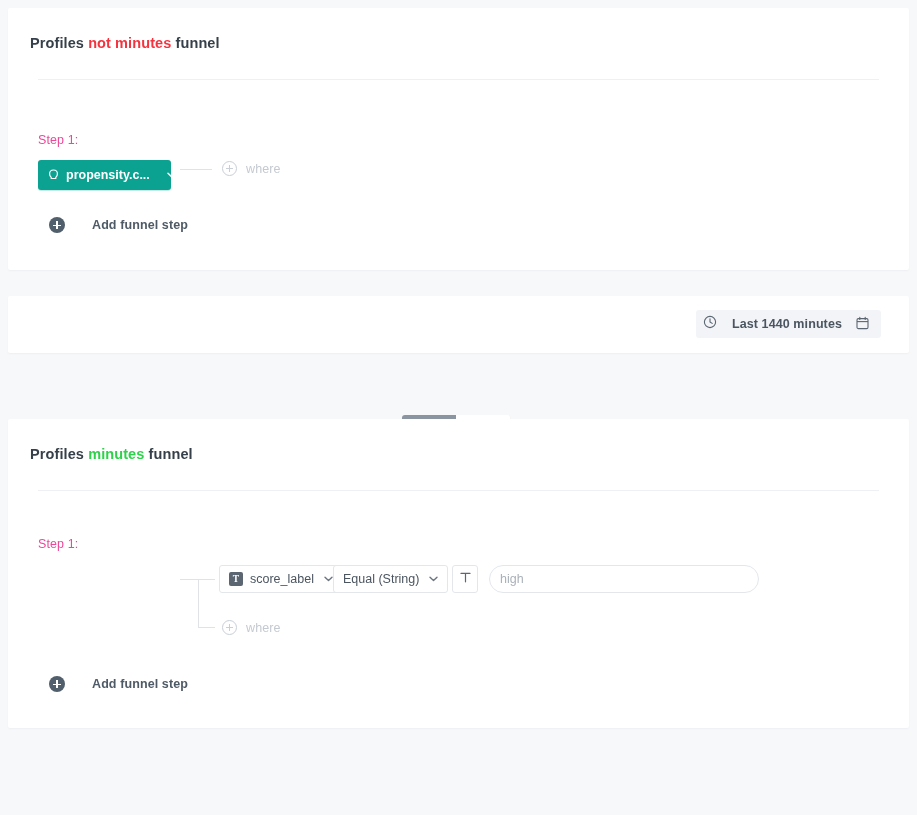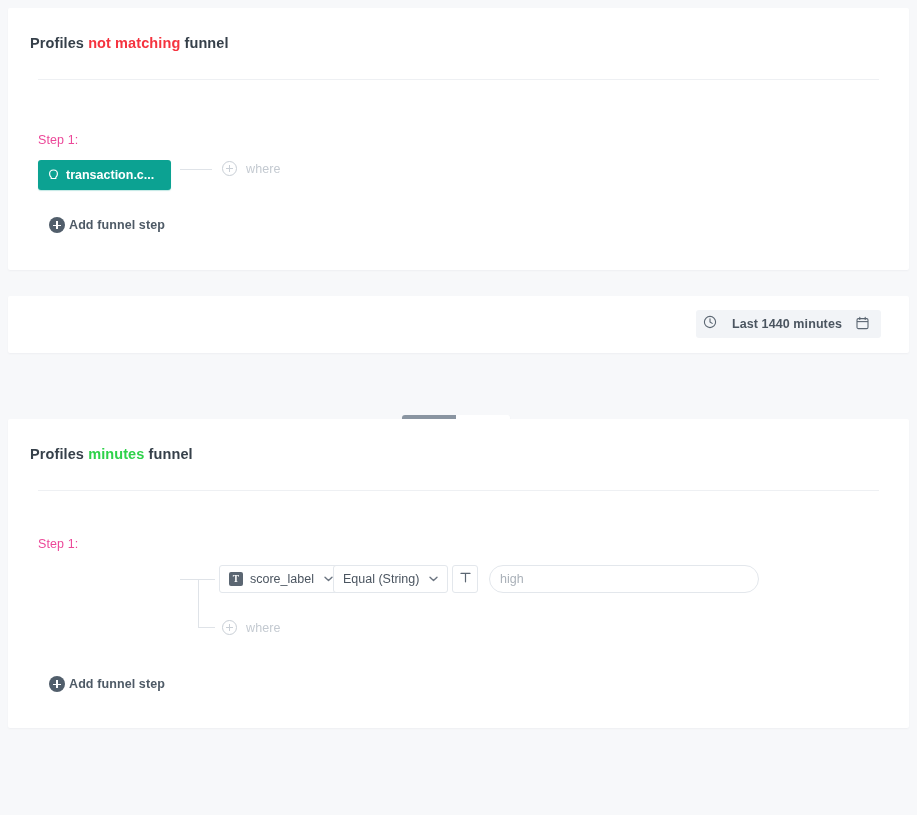--- a/index.html
+++ b/index.html
@@ -133,21 +133,21 @@
     content: ""; position: absolute; background: #c9cfd6;
   }
   .plus-outline::before { left: 3px; right: 3px; top: 6px; height: 1px; }
   .plus-outline::after  { top: 3px; bottom: 3px; left: 6px; width: 1px; }
 
   
   .add-step {
     position: absolute;
     display: flex;
     align-items: center;
-    gap: 4px;
+    gap: 27px;
     cursor: pointer;
   }
   .add-step .add-label {
     font-size: 12.5px;
     font-weight: 700;
     color: #4e5a66;
     letter-spacing: .1px;
   }
   .plus-solid {
     width: 16px; height: 16px;
@@ -275,35 +275,35 @@
 </style>
 </head>
 <body>
 
 <div class="page">
 
   <div class="card" id="card-funnel-not-matching">
 
     <div class="panel-title">
       <span>Profiles</span>
-      <span class="hl-not">not matching</span>
+      <span class="hl-not">not minutes</span>
       <span>funnel</span>
     </div>
 
     <div class="panel-divider"></div>
 
     <div class="step-label" style="left:30px; top:125px;">Step 1:</div>
 
     <div class="chip-event" style="left:30px; top:152px; width:133px;">
       <span class="icon-event">
         <svg width="11" height="13" viewBox="0 0 11 13" fill="none">
           <path d="M5.5 1C3.3 1 1.6 2.7 1.6 4.9c0 1.5 .8 2.6 1.6 3.4v1.2h4.6V8.3c.8-.8 1.6-1.9 1.6-3.4C9.4 2.7 7.7 1 5.5 1z" stroke="#ffffff" stroke-width="1.2" fill="none" stroke-linejoin="round"></path>
         </svg>
       </span>
-      <span class="chip-text">transaction.c...</span>
+      <span class="chip-text">propensity.c...</span>
       <span class="caret">
         <svg width="9" height="6" viewBox="0 0 9 6">
             <path d="M1 1.3L4.5 4.6 8 1.3" stroke="#ffffff" stroke-width="1.5" fill="none" stroke-linecap="round" stroke-linejoin="round"></path>
           </svg>
       </span>
     </div>
 
     <div class="conn-h" style="left:172px; top:161px; width:32px;"></div>
 
     <div class="where-row" style="left:214px; top:153px;">

